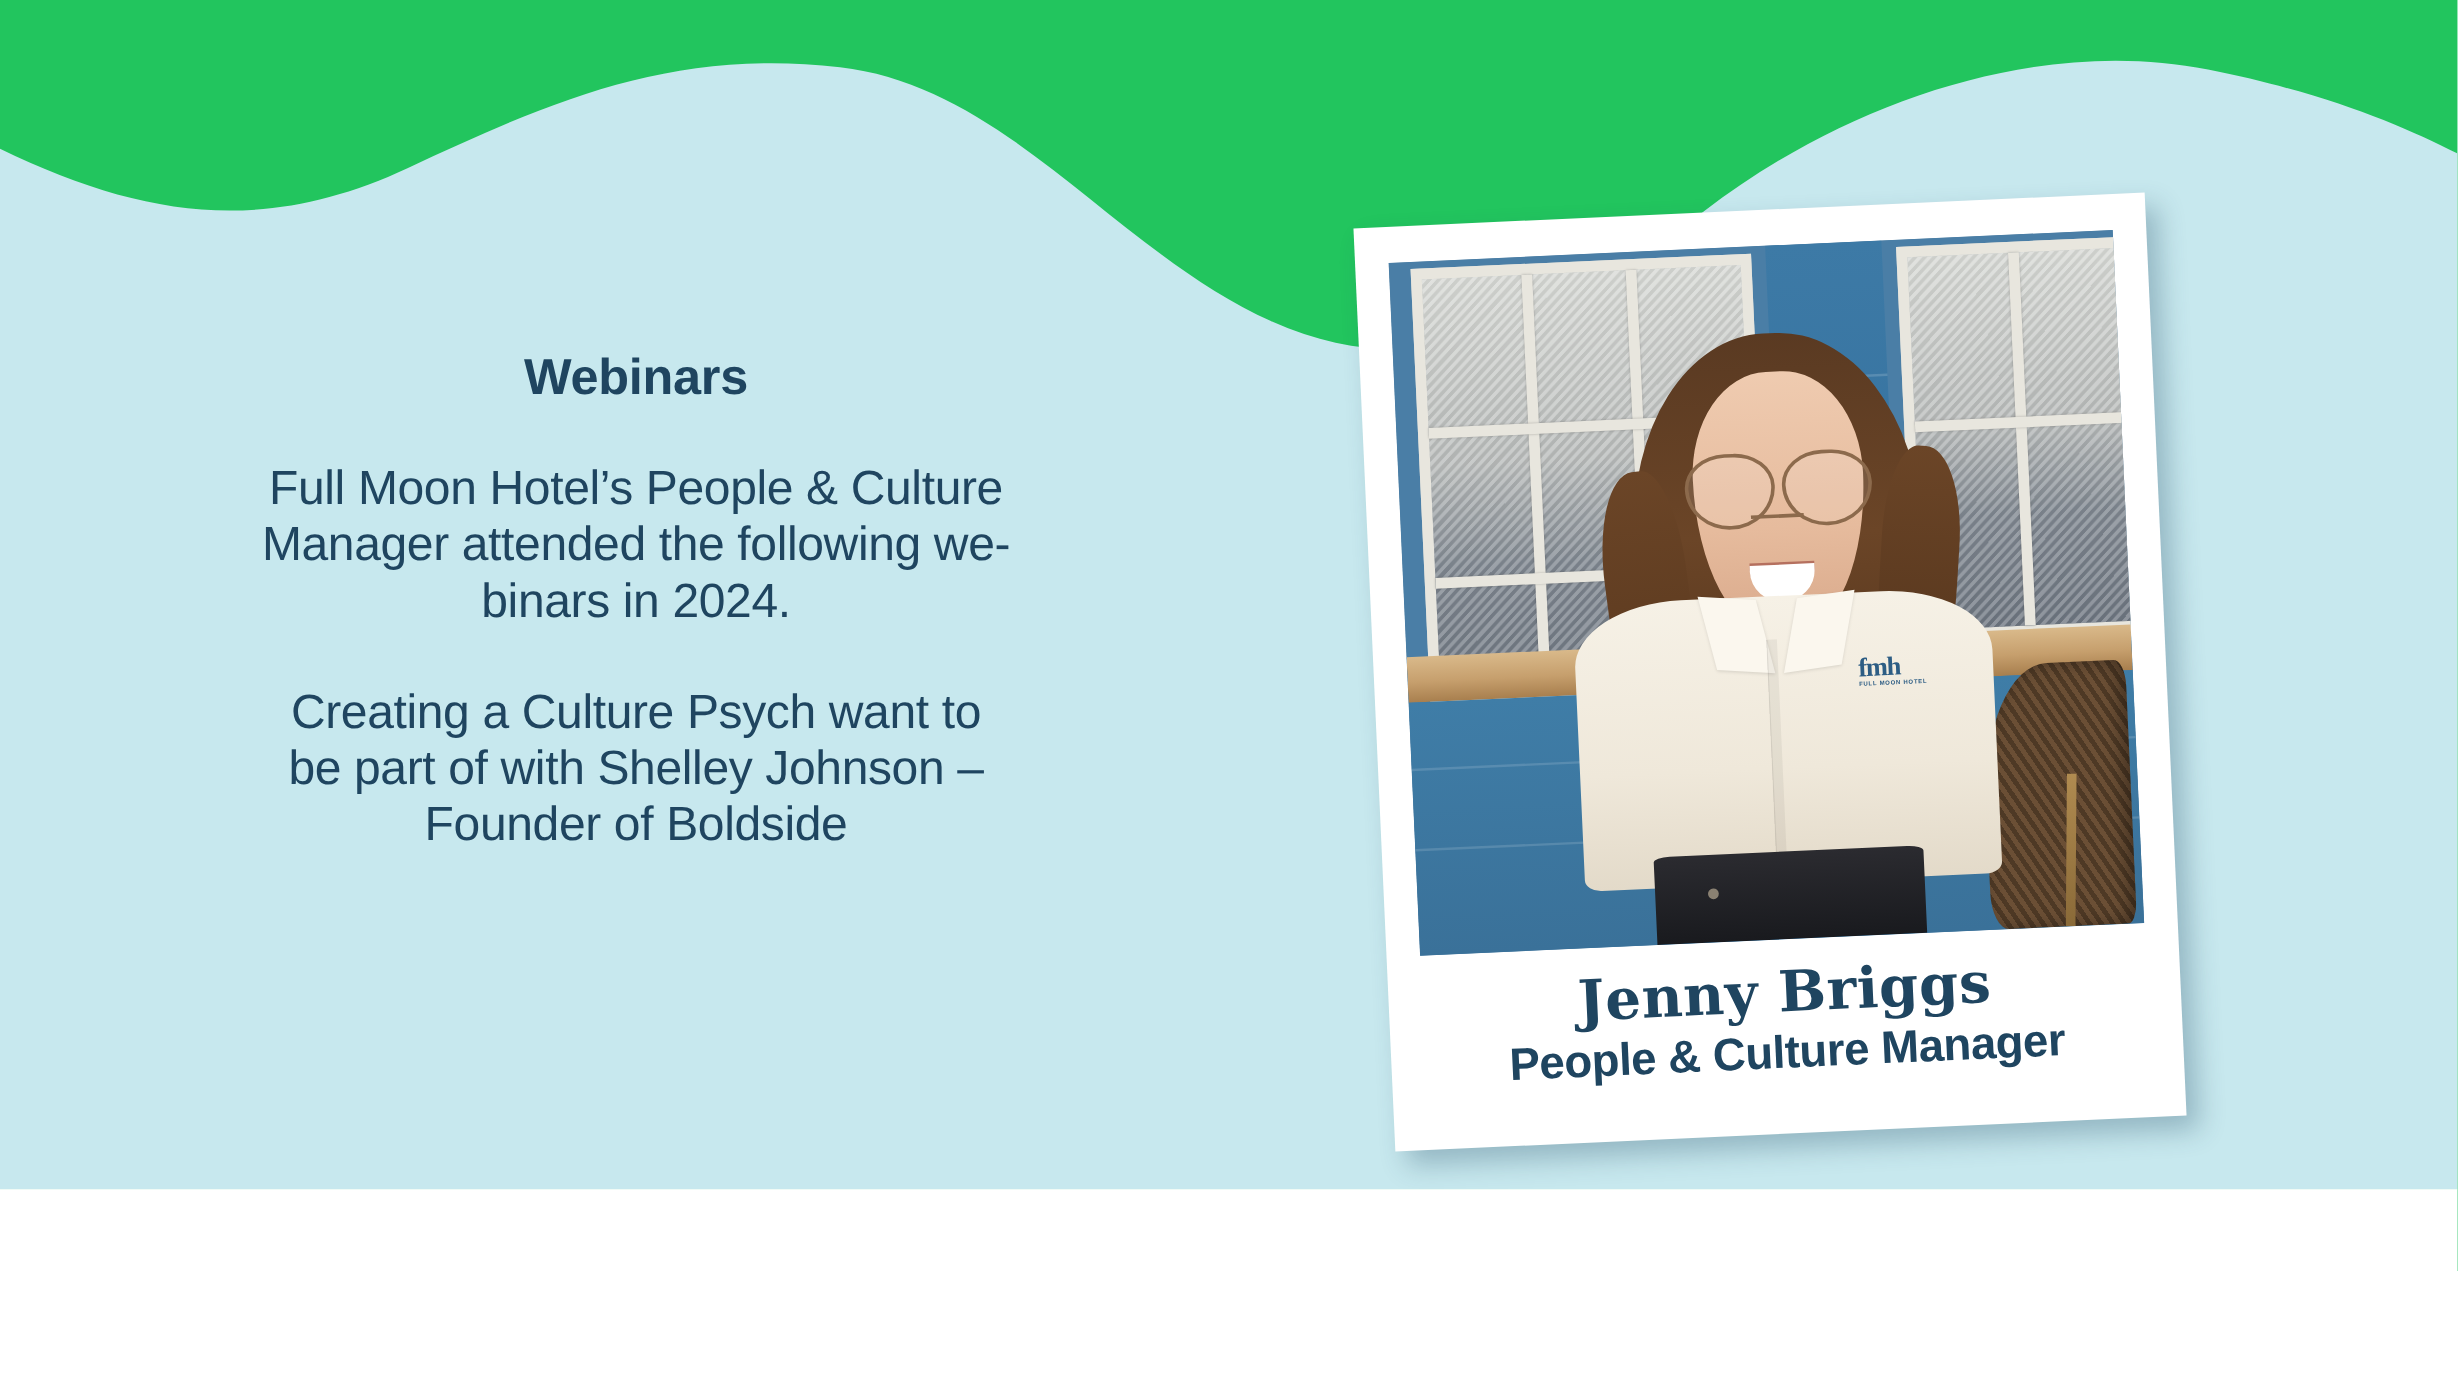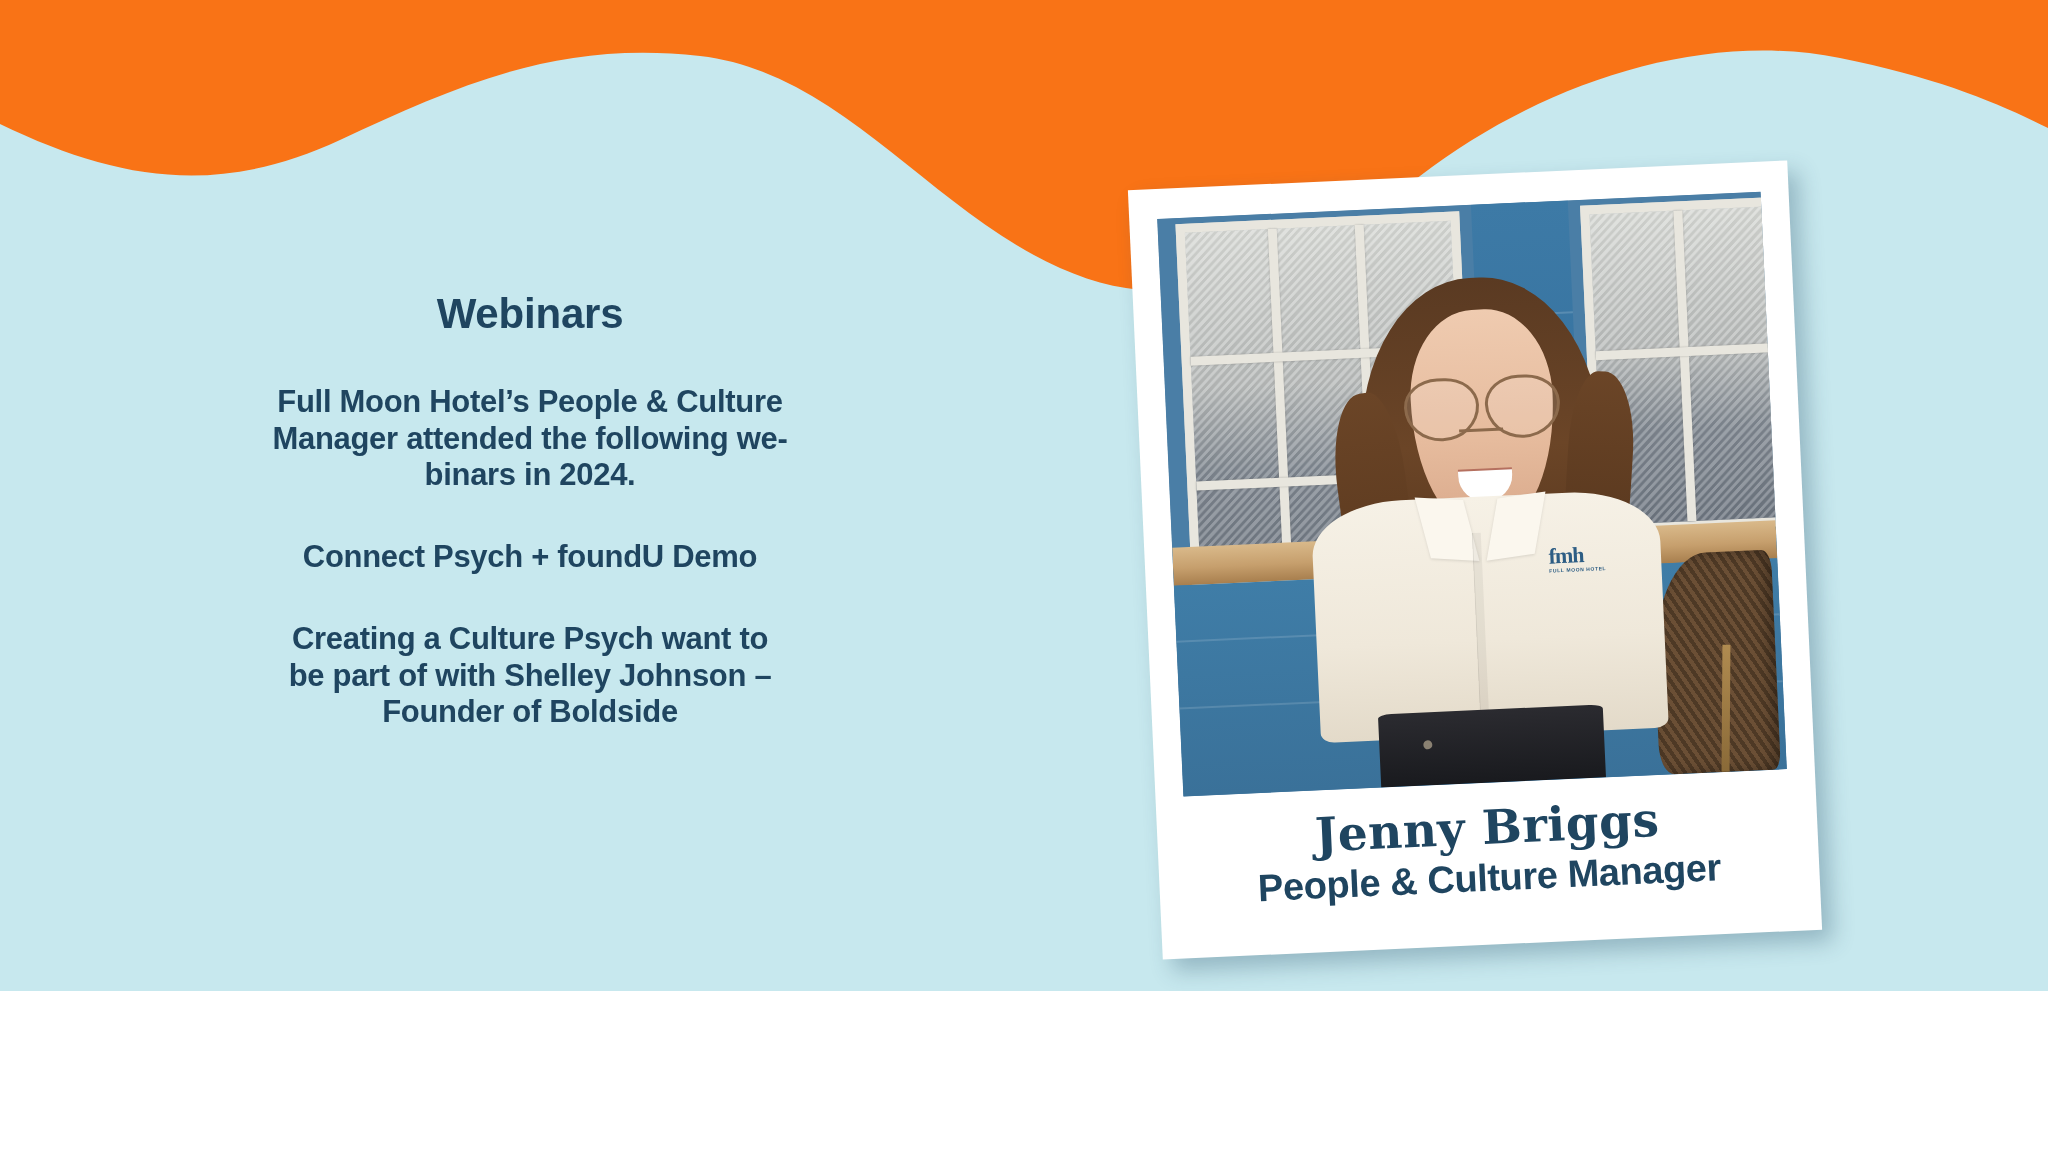--- a/index.html
+++ b/index.html
@@ -6,21 +6,21 @@
   html, body {
     margin: 0;
     padding: 0;
     background: #ffffff;
   }
   #slide {
     position: relative;
     width: 2048px;
     height: 991px;
     overflow: hidden;
-    background: #f97316;
+    background: #22c55e;
     font-family: "Liberation Sans", sans-serif;
   }
 
   
   .wave-bg {
     position: absolute;
     inset: 0;
     width: 2048px;
     height: 1152px;
     z-index: 0;
@@ -37,22 +37,22 @@
     color: #1F4560;
   }
   .slide-heading {
     font-size: 42px;
     font-weight: 700;
     letter-spacing: -0.2px;
     line-height: 1.15;
     margin: 0 0 46px 0;
   }
   .body-para {
-    font-size: 31px;
-    font-weight: 700;
+    font-size: 40px;
+    font-weight: 400;
     line-height: 1.17;
     letter-spacing: -0.3px;
     margin: 0 0 46px 0;
     white-space: pre-line;
   }
   .body-para:last-child { margin-bottom: 0; }
 
   
   .polaroid-wrap {
     position: absolute;
@@ -324,21 +324,20 @@
       C 620,1108 520,1060 400,1040
       C 260,1016 120,1050 0,1100
       Z" fill="#C7E8EE"></path>
   </svg>
 
   <div class="text-col" style="color: rgb(31, 69, 96);">
     <h1 class="slide-heading">Webinars</h1>
     <p class="body-para">Full Moon Hotel’s People &amp; Culture
 Manager attended the following we-
 binars in 2024.</p>
-    <p class="body-para">Connect Psych + foundU Demo</p>
     <p class="body-para">Creating a Culture Psych want to
 be part of with Shelley Johnson –
 Founder of Boldside</p>
   </div>
 
   <div class="polaroid-wrap">
     <div class="polaroid">
 
       <div class="photo-frame">
         <div class="photo">

